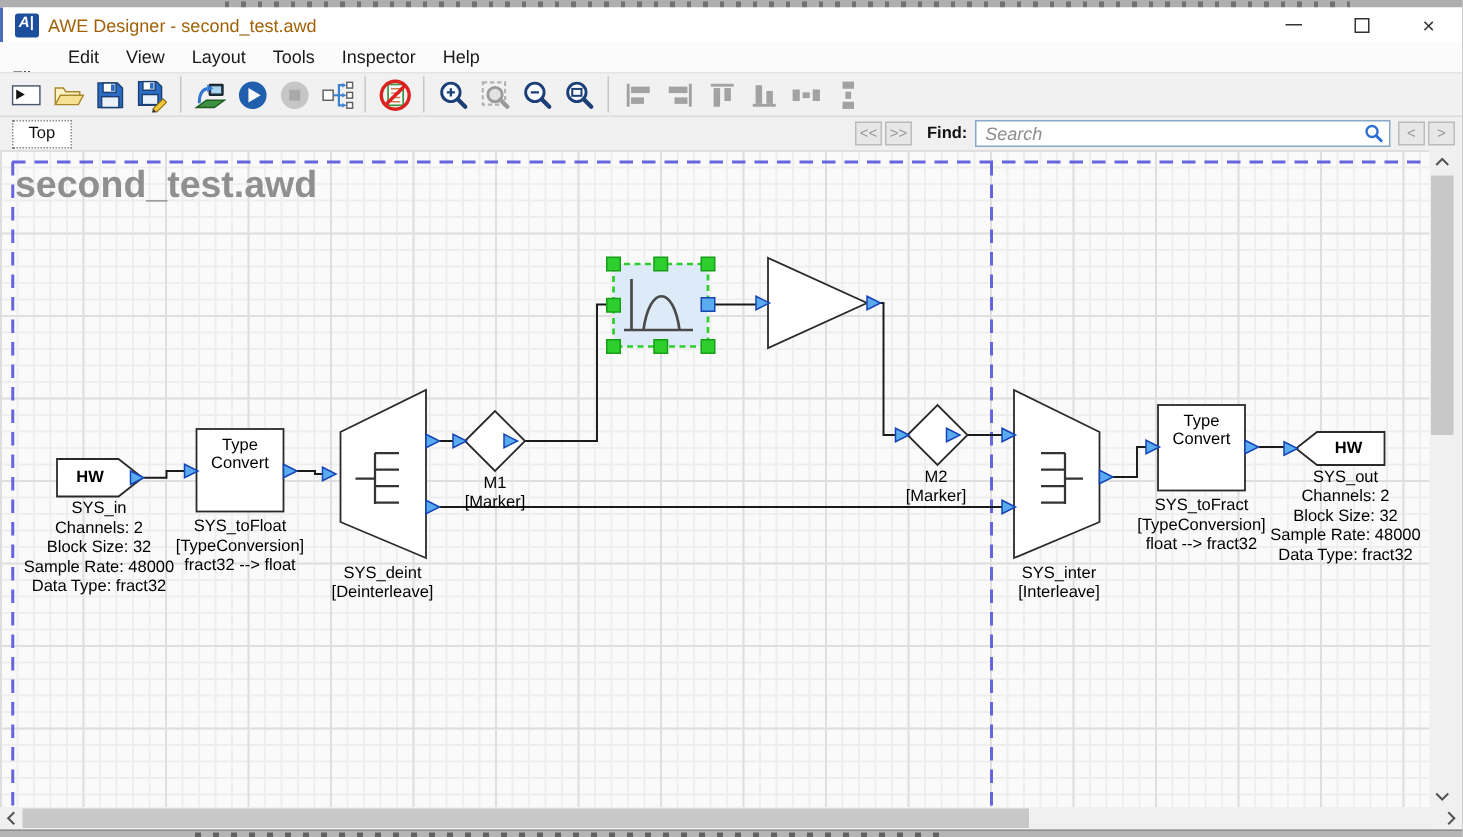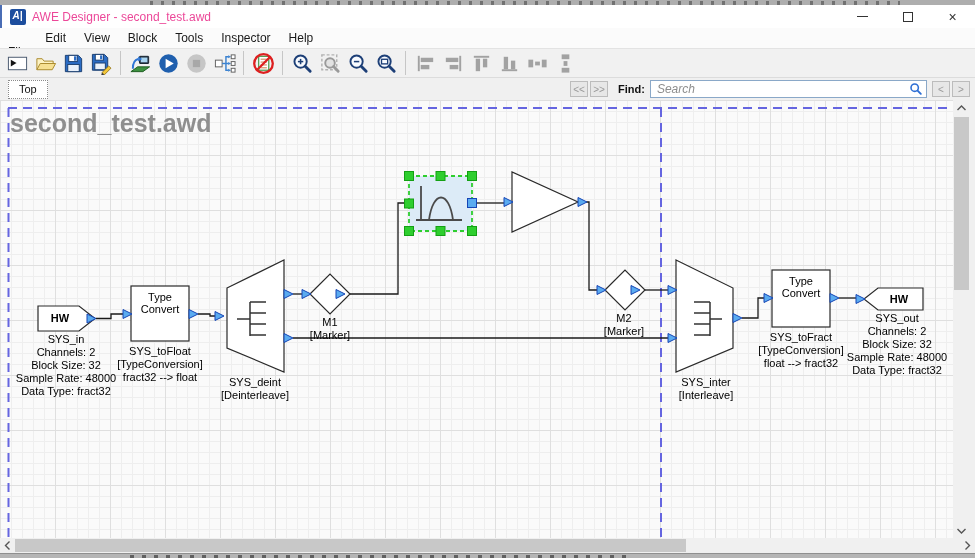--- a/index.html
+++ b/index.html
@@ -15,21 +15,21 @@
     background:repeating-linear-gradient(90deg,#5d5d5d 0 3px,transparent 3px 11px); opacity:.75; }
   .bottom-sliver { position:absolute; left:0; top:553px; width:975px; height:5px; background:#b5b5b5; border-top:1px solid #8f8f8f; }
   .bottom-sliver .marks { position:absolute; left:130px; top:1px; width:500px; height:4px;
     background:repeating-linear-gradient(90deg,#4c4c4c 0 4px,transparent 4px 12px); opacity:.8; }
   
   .titlebar { position:absolute; left:0; top:5px; width:975px; height:23px; background:#ffffff;
     display:flex; align-items:center; border-left:2px solid #4a6db5; }
   .app-icon { width:16px; height:16px; margin:0 6px 0 8px; background:#1d4e9e; border-radius:2px;
     position:relative; flex:0 0 auto; }
   .app-icon span { position:absolute; left:2.5px; top:1.5px; color:#fff; font-size:10px; font-weight:bold; font-style:italic; }
-  .title-text { font-size:12px; color:#ec4899; }
+  .title-text { font-size:12px; color:#a16207; }
   .winbtns { margin-left:auto; display:flex; height:23px; }
   .winbtn { width:45px; height:23px; display:flex; align-items:center; justify-content:center; cursor:default; }
   .glyph-min { width:11px; height:1px; background:#333; }
   .glyph-max { width:10px; height:10px; border:1px solid #333; background:transparent; }
   .glyph-close { font-size:14px; color:#333; line-height:10px; }
   
   .menubar { position:absolute; left:0; top:28px; width:975px; height:20px; background:#fbfbfb;
     display:flex; align-items:center; font-size:12px; color:#1a1a1a; }
   .menubar span { padding:2px 9px; }
   .menubar span:first-child { padding-left:8px;margin-top:28px; }
@@ -102,21 +102,21 @@
       <div class="winbtn">
           <span class="glyph-close">×</span>
         </div>
     </div>
   </div>
 
   <div class="menubar">
     <span>File</span>
     <span>Edit</span>
     <span>View</span>
-    <span>Block</span>
+    <span>Layout</span>
     <span>Tools</span>
     <span>Inspector</span>
     <span>Help</span>
   </div>
 
   <div class="toolbar">
     <div class="tbtn">
       <svg viewBox="0 0 24 24">
           <rect x="2.5" y="5.5" width="19" height="13" fill="#fff" stroke="#49586e"></rect>
           <path d="M5,8 l6,3.5 L5,15 Z" fill="#141414"></path>

